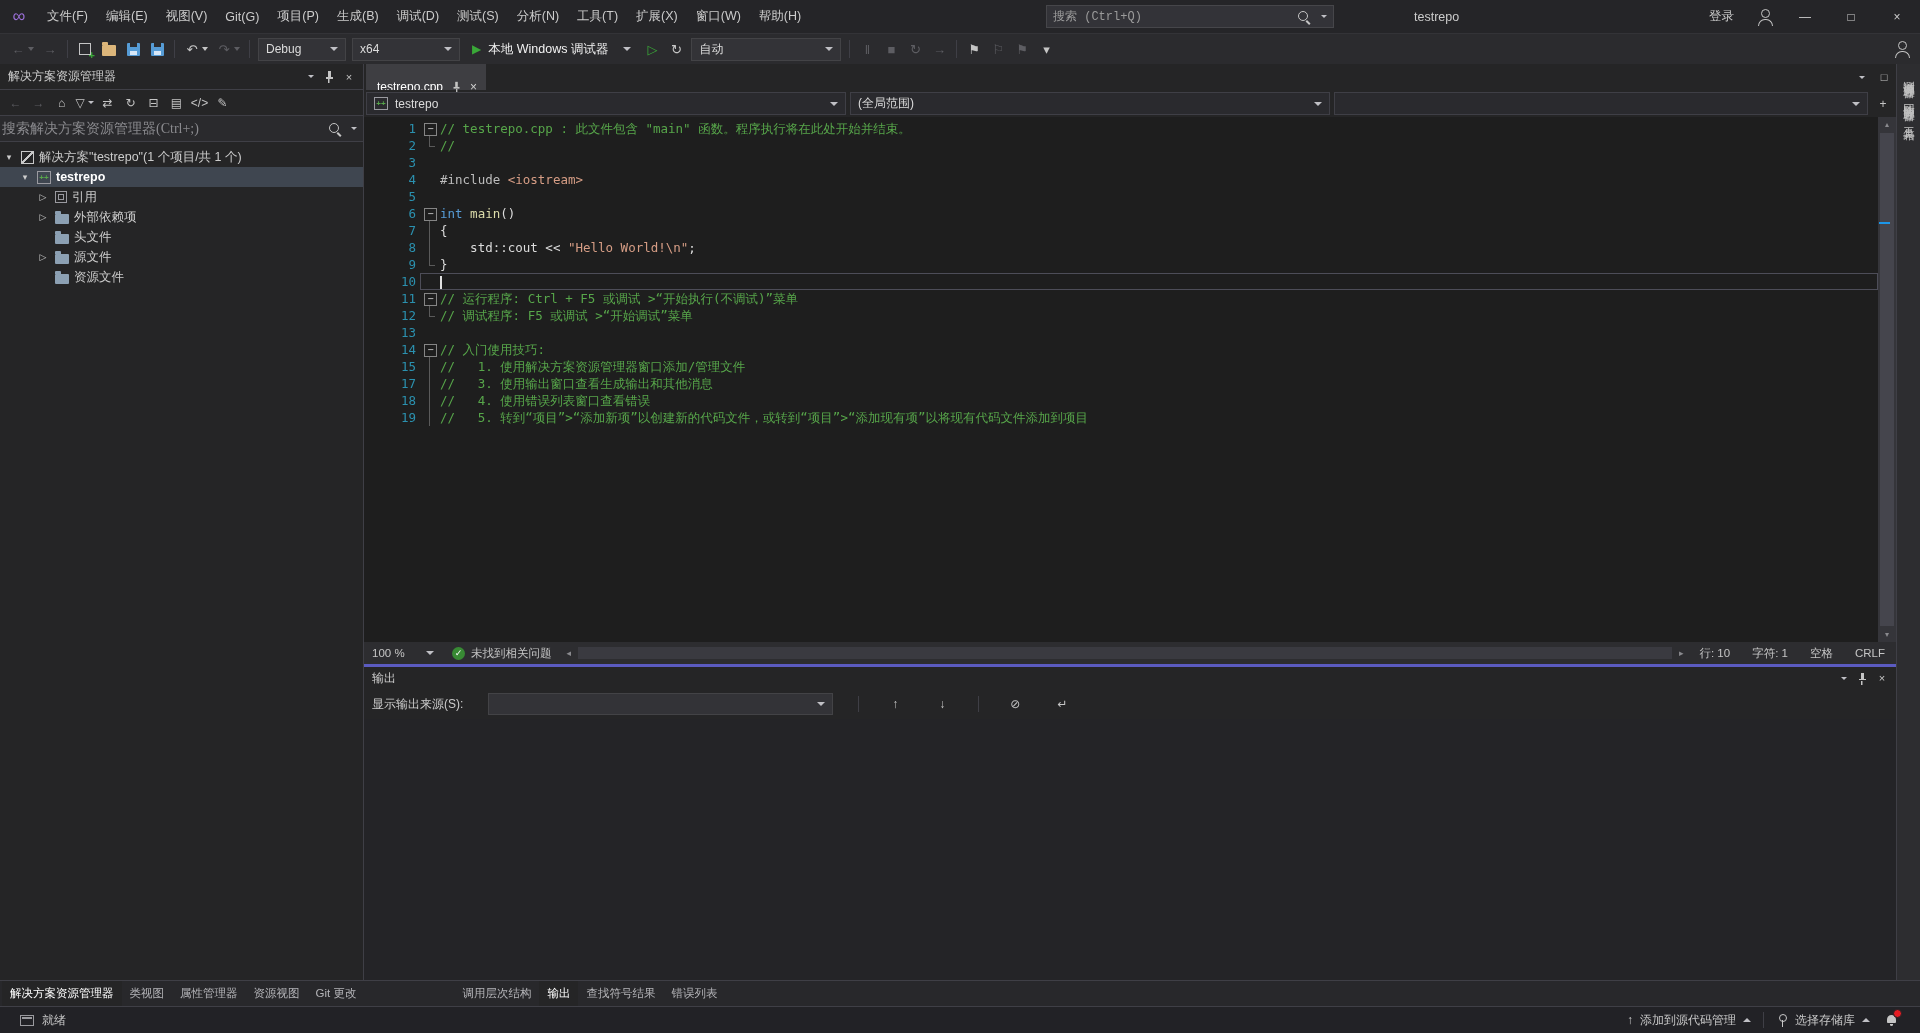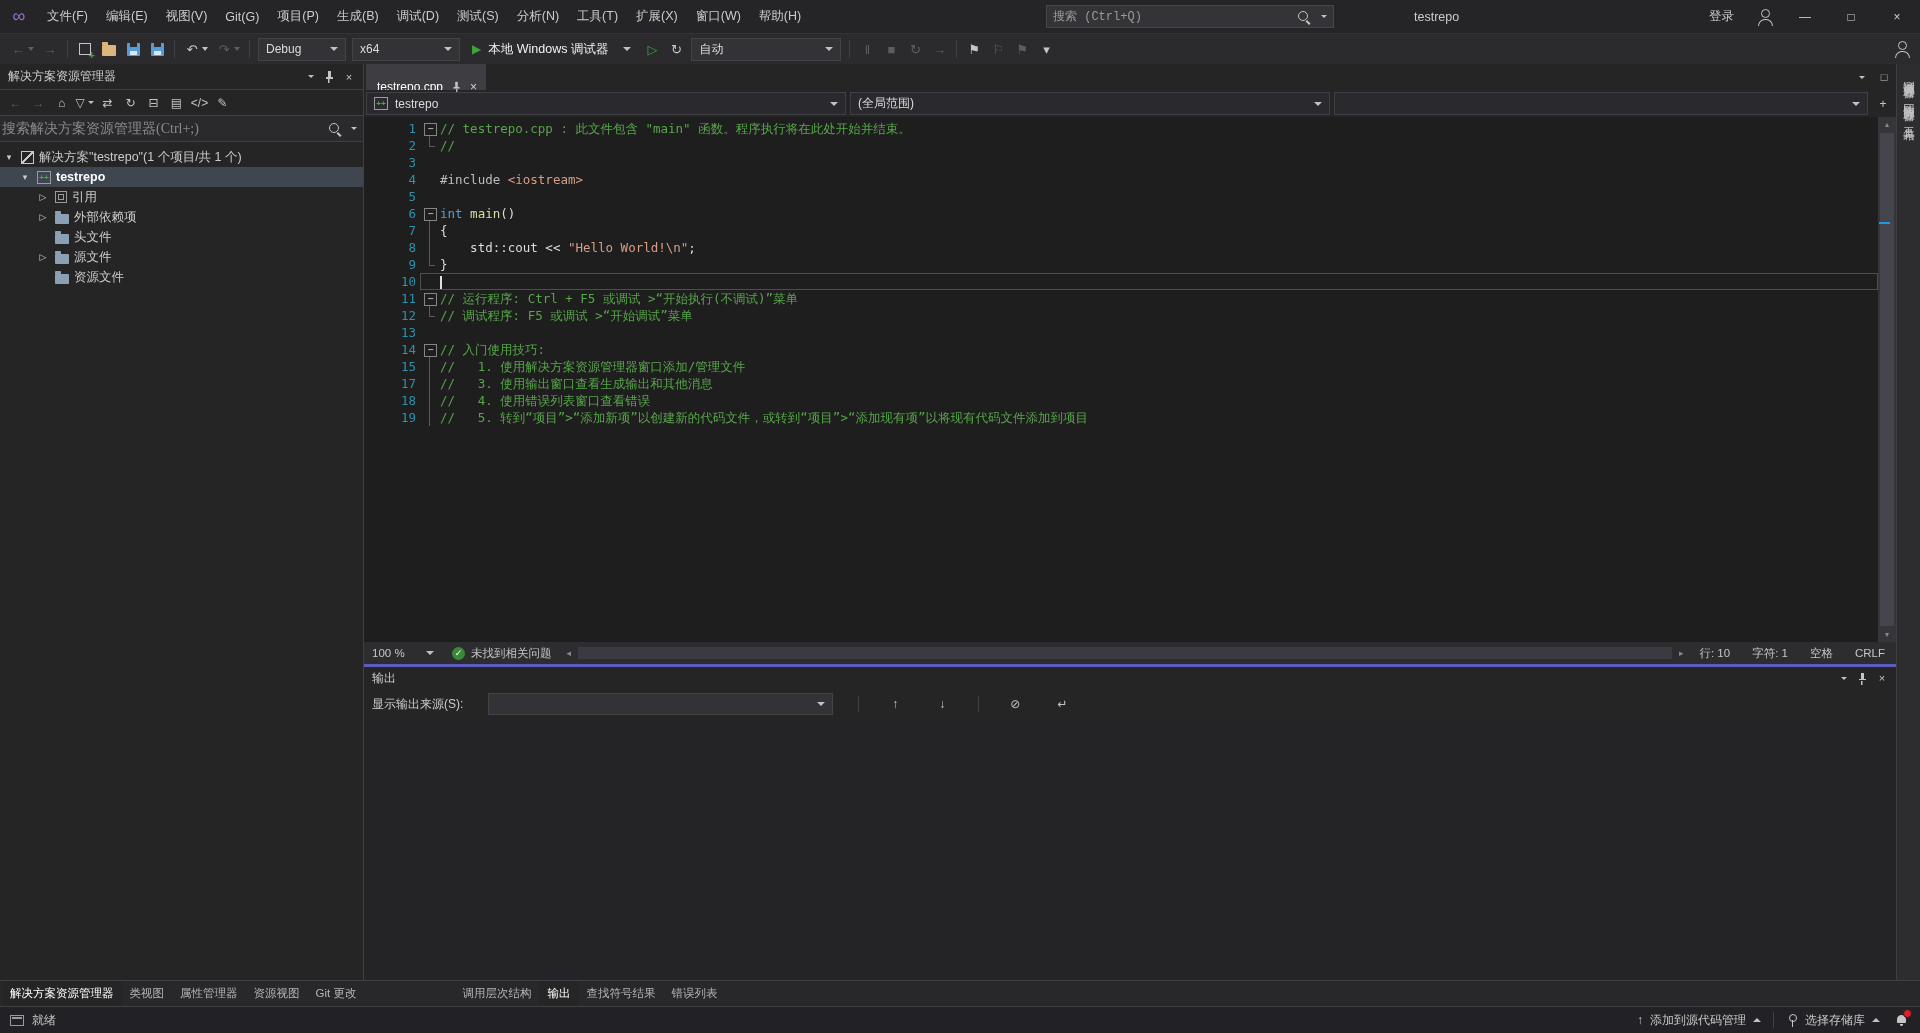--- a/index.html
+++ b/index.html
@@ -139,21 +139,21 @@
 .rightstrip{width:24px;flex:none;background:#2d2d30;border-left:1px solid #3f3f46;display:flex;flex-direction:column;align-items:center;padding-top:8px;gap:16px}
 .vtab{writing-mode:vertical-rl;font-size:11.5px;color:#c0c0c0;letter-spacing:1px;white-space:nowrap}
 
 
 .paneltabs{height:26px;flex:none;display:flex;align-items:center;background:#28282b;border-top:1px solid #3f3f46;font-size:11.5px;color:#b4b4b8;padding-left:2px}
 .ptab{padding:0 8px;height:100%;display:flex;align-items:center;white-space:nowrap}
 .ptab.active{color:#fff;background:#252526}
 .pt-gap{width:90px;flex:none}
 
 
-.statusbar{height:27px;flex:none;display:flex;align-items:center;background:#222226;font-size:12px;color:#c8c8c8;padding:0 10px;border-top:1px solid #3f3f46}
+.statusbar{height:27px;flex:none;display:flex;align-items:center;background:#222226;font-size:12px;color:#c8c8c8;padding:0 20px;border-top:1px solid #3f3f46}
 .sb-icon{width:14px;height:11px;border:1px solid #9a9a9e;position:relative;margin-right:8px;flex:none}
 .sb-icon::before{content:"";position:absolute;left:1px;top:1px;right:1px;height:2px;background:#9a9a9e}
 .sb-sp{flex:1}
 .sb-item{display:flex;align-items:center;gap:7px;padding:0 12px;height:100%;flex:none;white-space:nowrap}
 .caret-up{width:0;height:0;border-left:4px solid transparent;border-right:4px solid transparent;border-bottom:4.5px solid #c0c0c5;flex:none}
 .sb-sep{width:1px;height:16px;background:#3f3f46;flex:none}
 .sb-up{font-size:12px;color:#c8c8c8}
 .i-repo{width:12px;height:13px;position:relative;flex:none}
 .i-repo::before{content:"";position:absolute;left:3px;top:0;width:6px;height:6px;border:1.5px solid #c8c8c8;border-radius:50%}
 .i-repo::after{content:"";position:absolute;left:5.5px;top:6px;width:1.5px;height:7px;background:#c8c8c8}

